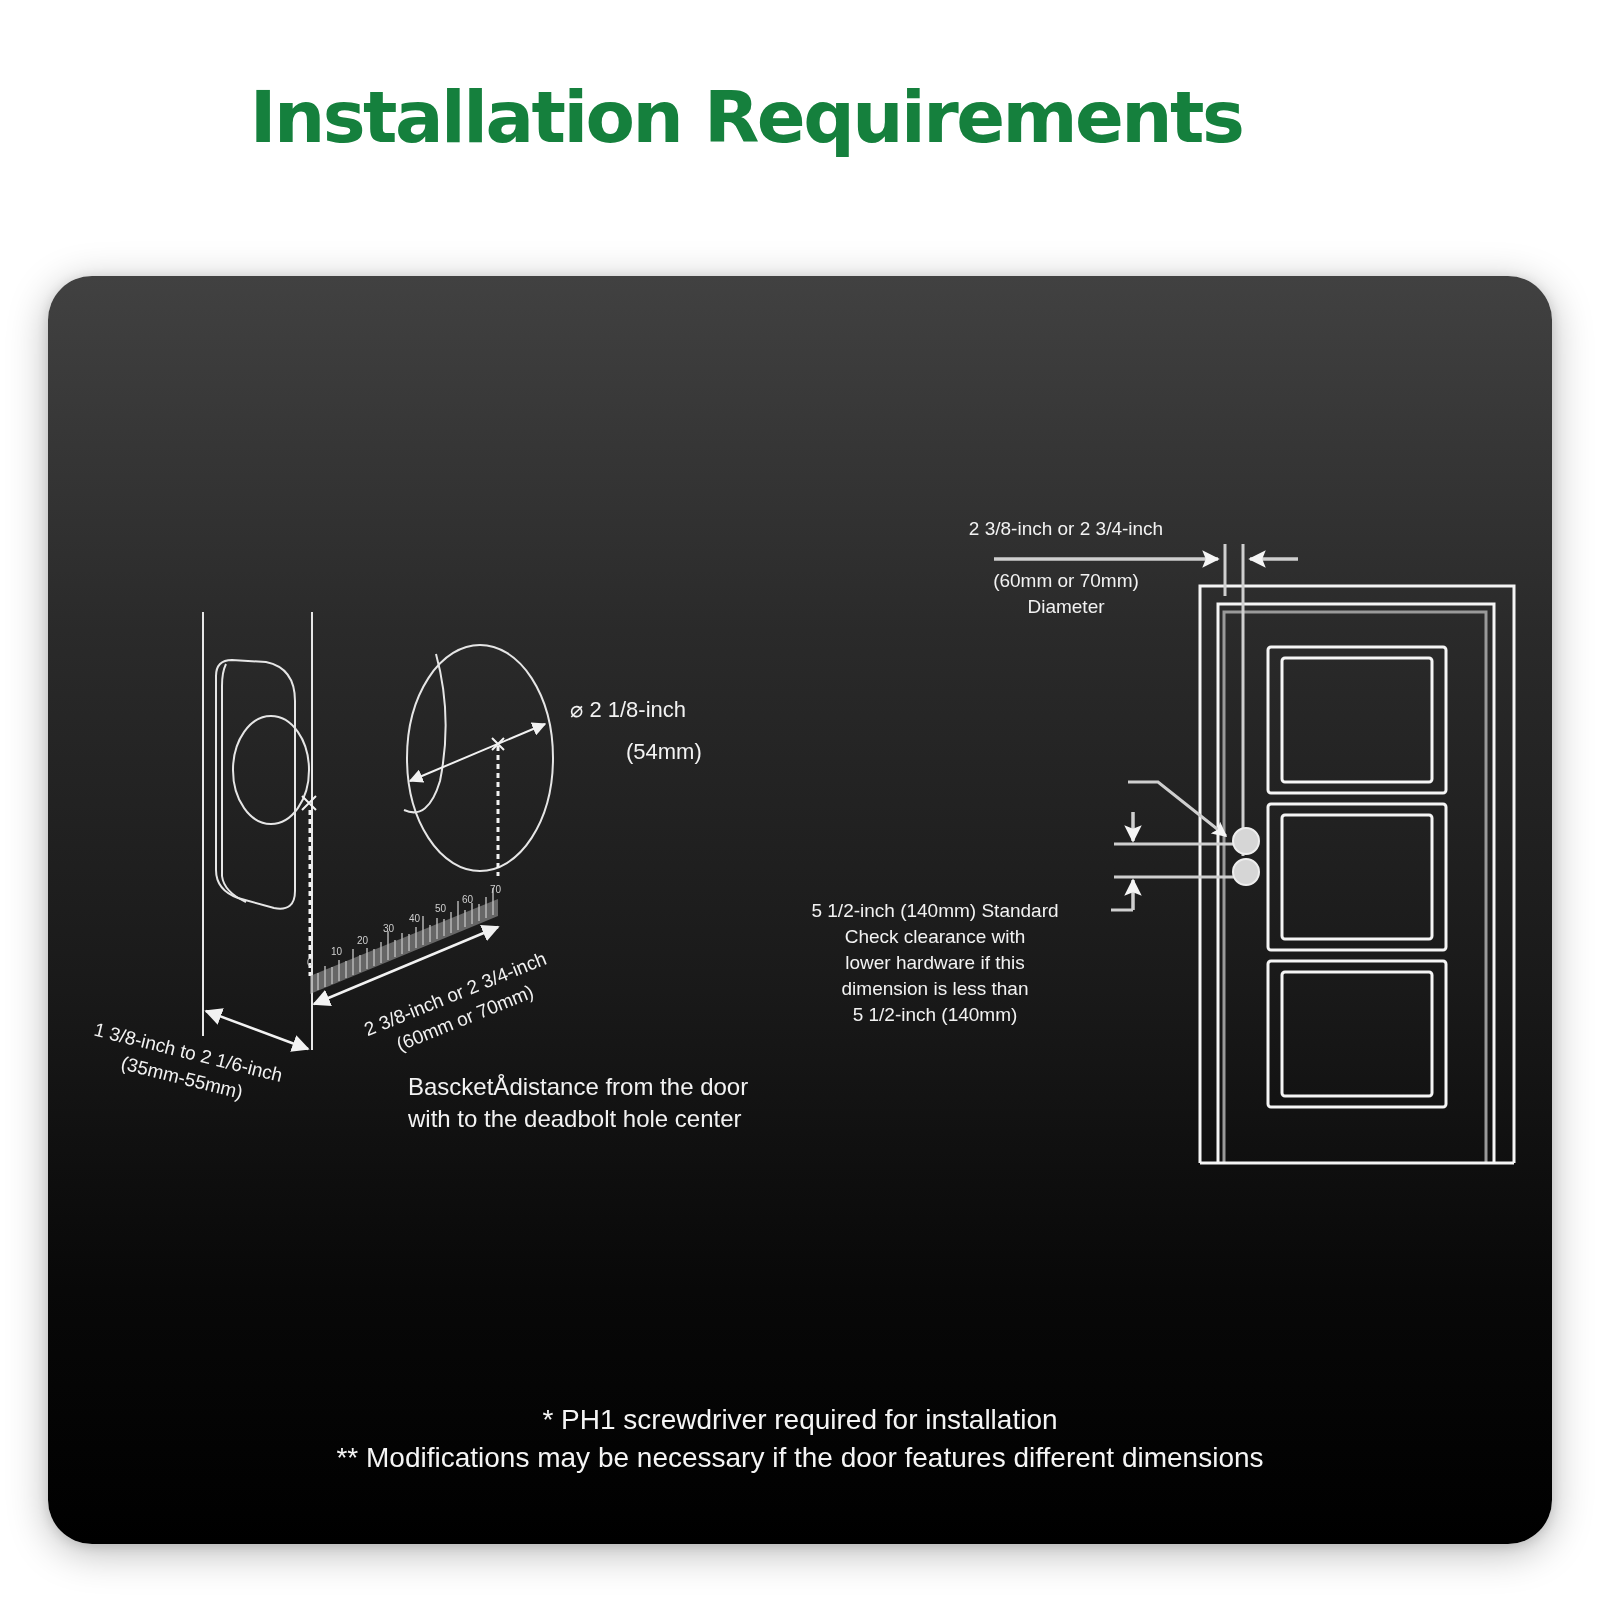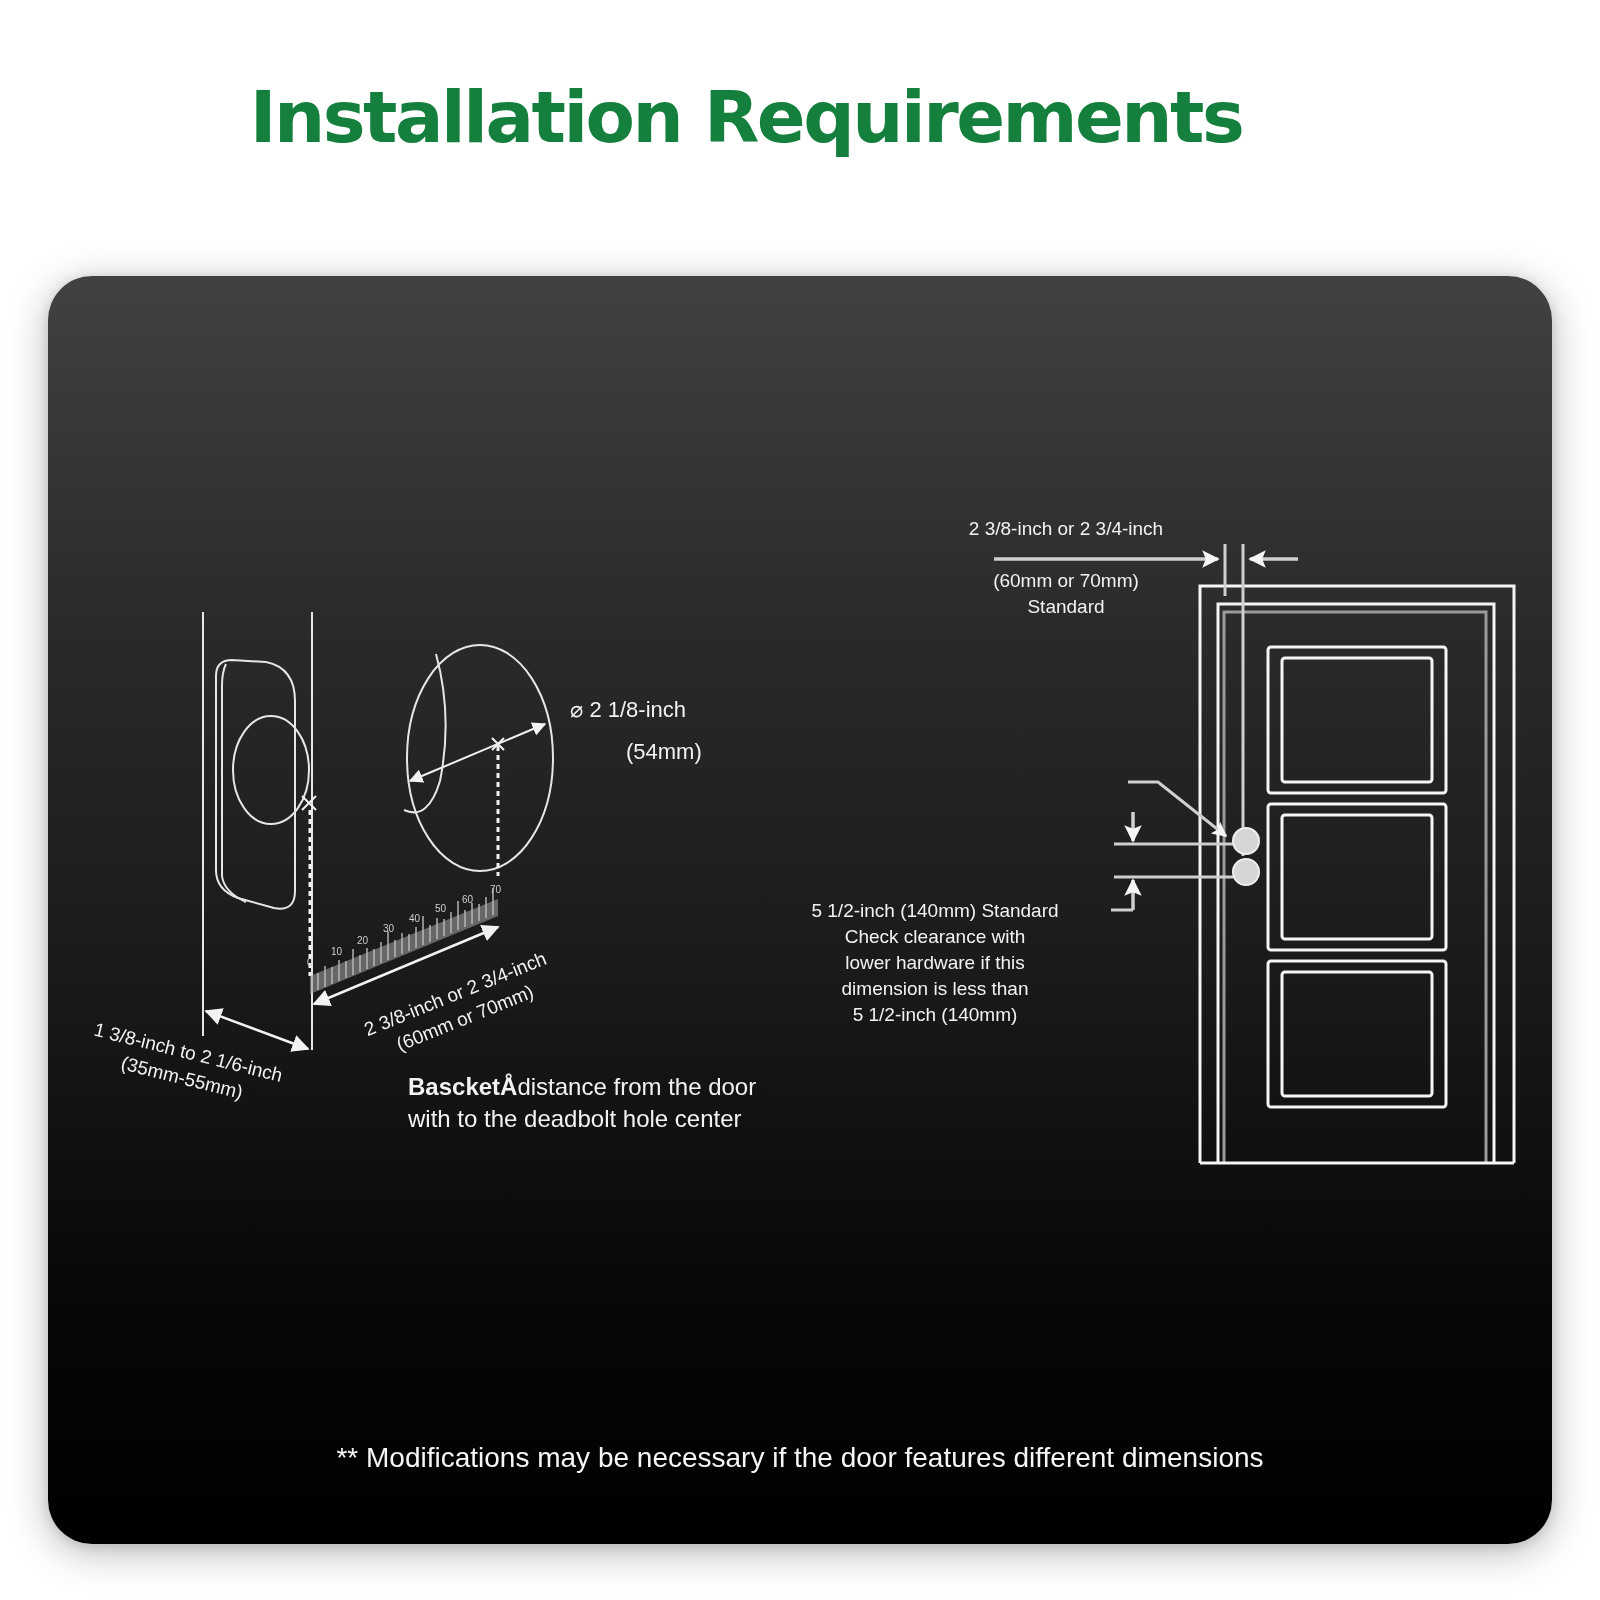--- a/index.html
+++ b/index.html
@@ -19,21 +19,21 @@
     box-shadow: 0 8px 40px rgba(0,0,0,0.28), 0 2px 12px rgba(0,0,0,0.12);
     overflow:hidden;
   }
   .diagram-svg { position:absolute; left:0; top:0; }
   .lbl { position:absolute; color:#f2f2f2; white-space:nowrap; }
   .c { text-align:center; }
   .t20 { font-size:19px; line-height:26px; }
   .t24 { font-size:24px; line-height:32px; }
   .t30 { font-size:22px; line-height:40px; }
   .rot { transform-origin: left top; }
-  .bold { font-weight:bold; }
+  .bold { font-weight:normal; }
   .footnote { position:absolute; left:0; width:1504px; text-align:center; font-size:28px; color:#f5f5f5; }
 </style>
 </head>
 <body>
 
 <div class="page-title">Installation Requirements</div>
 
 <div class="card">
 
   <svg class="diagram-svg" width="1504" height="1268" viewBox="0 0 1504 1268">
@@ -163,26 +163,27 @@
 
   <div class="lbl t24" style="left:360px; top:795px;">
     <div><span class="bold">BascketÅ</span><span>distance from the door</span></div>
     <div>with to the deadbolt hole center</div>
   </div>
 
   <div class="lbl t20 c" style="left:888px; top:240px; width:260px;">
     <div>2 3/8-inch or 2 3/4-inch</div>
     <div style="height:26px;"></div>
     <div>(60mm or 70mm)</div>
-    <div>Standard</div>
+    <div>Diameter</div>
   </div>
 
 
   <div class="lbl t20 c" style="left:752px; top:622px; width:270px;">
     <div>5 1/2-inch (140mm) Standard</div>
     <div>Check clearance with</div>
     <div>lower hardware if this</div>
     <div>dimension is less than</div>
     <div>5 1/2-inch (140mm)</div>
   </div>
 
+  <div class="footnote" style="top:1128px;">* PH1 screwdriver required for installation</div>
   <div class="footnote" style="top:1166px;">** Modifications may be necessary if the door features different dimensions</div>
 </div>
 
 </body></html>

